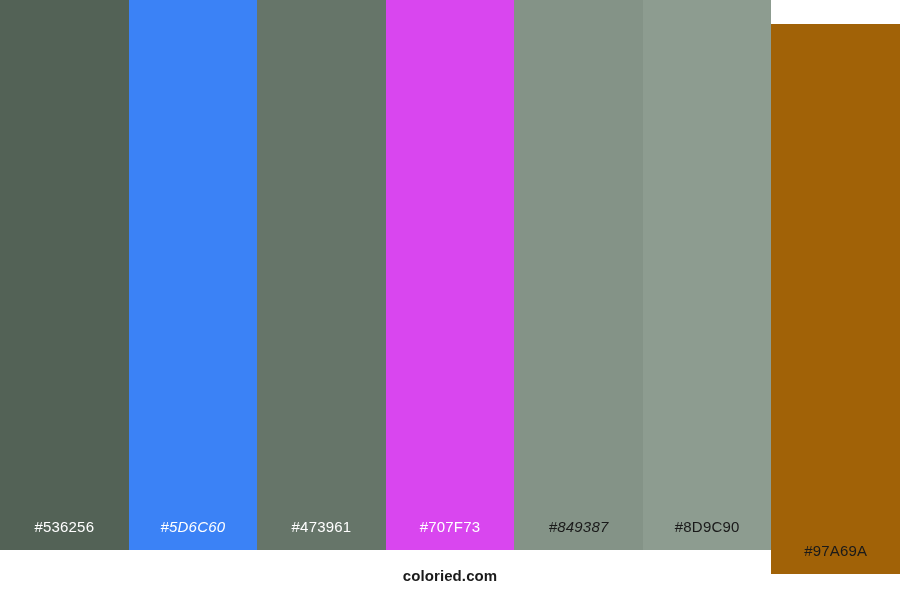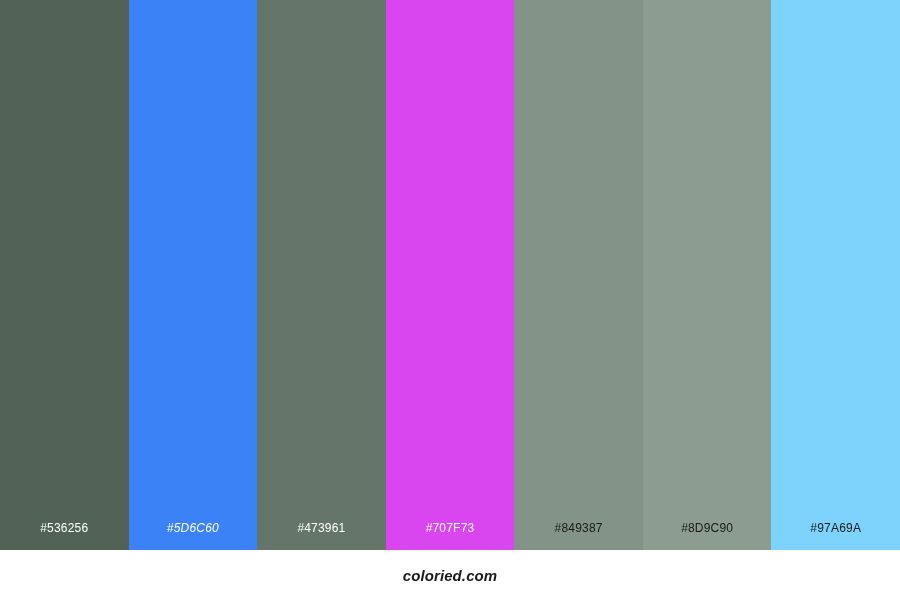--- a/index.html
+++ b/index.html
@@ -31,21 +31,21 @@
     position: relative;
     display: flex;
     align-items: flex-end;
     justify-content: center;
   }
   .swatch-label {
     display: block;
     width: 100%;
     text-align: center;
     font-family: "Liberation Sans", sans-serif;
-    font-size: 12px;
+    font-size: 15px;
     font-weight: 400;
     letter-spacing: 0.2px;
     line-height: 1;
     padding-bottom: 16px;
     white-space: nowrap;
   }
   .label-light {
     color: #ffffff;
   }
   .label-dark {
@@ -59,21 +59,20 @@
     align-items: center;
     justify-content: center;
   }
   #footer-brand {
     font-family: "Liberation Sans", sans-serif;
     font-size: 15px;
     font-weight: bold;
     color: #1a1a1a;
     letter-spacing: 0.1px;
     line-height: 1;
-    font-style: italic;
   }
 </style>
 </head>
 <body>
 
 <div id="palette-page">
 
   <div id="swatch-strip">
 
     <div class="swatch" style="background-color: rgb(83, 98, 86);">
@@ -87,28 +86,28 @@
     <div class="swatch" style="background-color: rgb(102, 117, 105);">
       <span class="swatch-label label-light" style="color: rgb(255, 255, 255);">#473961</span>
     </div>
 
     <div class="swatch" style="background-color: #d946ef;">
       <span class="swatch-label label-light" style="color: rgb(255, 255, 255);">#707F73</span>
     </div>
 
 
     <div class="swatch" style="background-color: rgb(132, 147, 135);">
-      <span class="swatch-label label-dark" style="color: rgb(26, 26, 26);">#849387</span>
+      <span class="swatch-label label-dark" style="color: rgb(26, 26, 26); font-style: italic;">#849387</span>
     </div>
 
     <div class="swatch" style="background-color: rgb(141, 156, 144); justify-content: flex-end;">
       <span class="swatch-label label-dark" style="color: rgb(26, 26, 26);">#8D9C90</span>
     </div>
 
-    <div class="swatch" style="background-color: #7dd3fc;">
+    <div class="swatch" style="background-color: #a16207; margin-top: 24px;">
       <span class="swatch-label label-dark" style="color: rgb(26, 26, 26);">#97A69A</span>
     </div>
 
   </div>
 
   <div id="footer-bar" style="background-color: rgb(255, 255, 255);">
     <span id="footer-brand" style="color: rgb(26, 26, 26);">coloried.com</span>
   </div>
 
 </div>

